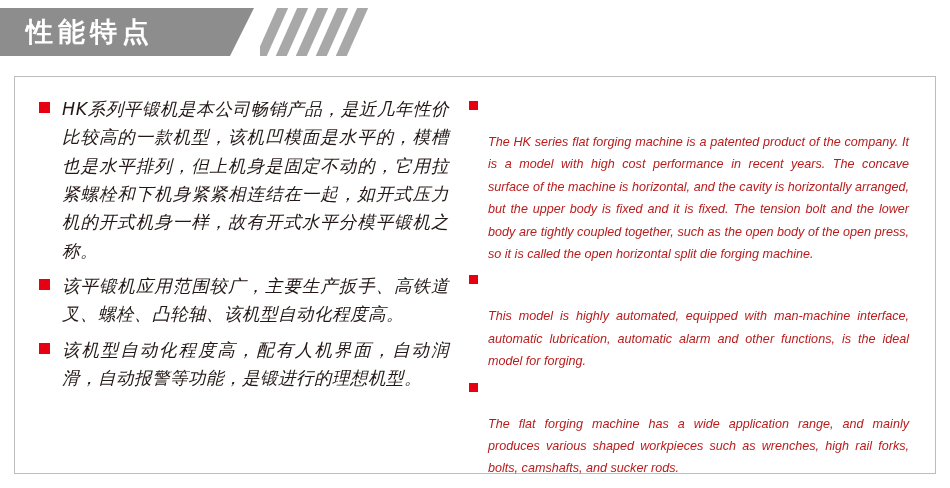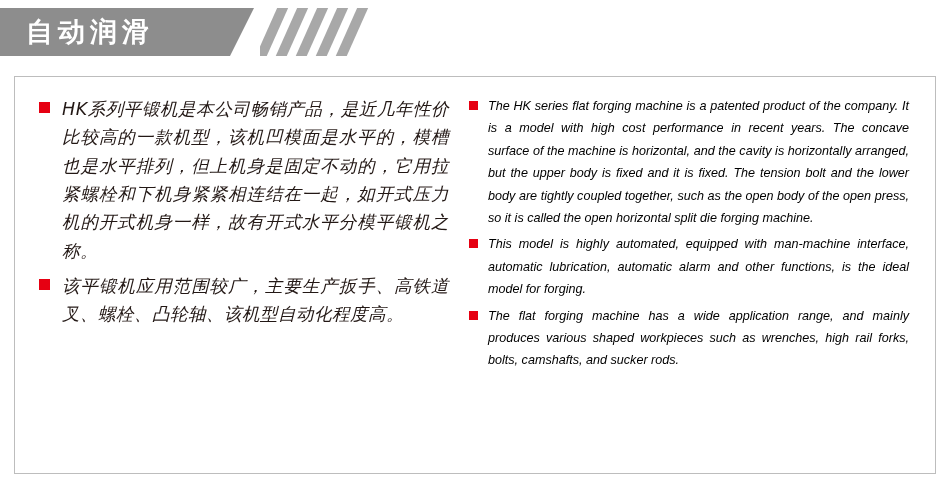--- a/index.html
+++ b/index.html
@@ -118,61 +118,66 @@
     color: #231815;
     text-align: justify;
     text-justify: inter-ideograph;
     letter-spacing: 0.5px;
   }
   .bullet-text-en {
     flex: 1 1 auto;
     font-family: "Liberation Sans", sans-serif;
     font-size: 12.6px;
     line-height: 1.78;
-    color: #000000;
+    color: #b91c1c;
     text-align: justify;
+    margin-top: 36px;
   }
   .col-right .bullet-marker {
     width: 9px;
     height: 9px;
     margin-top: 6px;
     margin-right: 10px;
   }
   .col-right .bullet-item {
     margin-bottom: 4px;
   }
 </style>
 </head>
 <body>
 
 <div class="page">
 
   <div class="header">
     <div class="header-banner">
-      <span class="header-title">自动润滑</span>
+      <span class="header-title">性能特点</span>
     </div>
     <div class="header-stripes">
       <span class="stripe" style="left:6px"></span>
       <span class="stripe" style="left:26px"></span>
       <span class="stripe" style="left:46px"></span>
       <span class="stripe" style="left:66px"></span>
       <span class="stripe" style="left:86px"></span>
     </div>
   </div>
 
   <div class="content-box">
 
     <div class="col col-left">
       <div class="bullet-item">
         <span class="bullet-marker"></span>
         <div class="bullet-text-cn">HK系列平锻机是本公司畅销产品，是近几年性价比较高的一款机型，该机凹模面是水平的，模槽也是水平排列，但上机身是固定不动的，它用拉紧螺栓和下机身紧紧相连结在一起，如开式压力机的开式机身一样，故有开式水平分模平锻机之称。</div>
       </div>
       <div class="bullet-item">
         <span class="bullet-marker"></span>
         <div class="bullet-text-cn">该平锻机应用范围较广，主要生产扳手、高铁道叉、螺栓、凸轮轴、该机型自动化程度高。</div>
+      </div>
+      <div class="bullet-item">
+        <span class="bullet-marker"></span>
+        <div class="bullet-text-cn">该机型自动化程度高，配有人机界面，自动润滑，自动报警等功能，是锻进行的理想机型。</div>
       </div>
     </div>
 
     <div class="col col-right">
       <div class="bullet-item">
         <span class="bullet-marker"></span>
         <div class="bullet-text-en">The HK series flat forging machine is a patented product of the company. It is a model with high cost performance in recent years. The concave surface of the machine is horizontal, and the cavity is horizontally arranged, but the upper body is fixed and it is fixed. The tension bolt and the lower body are tightly coupled together, such as the open body of the open press, so it is called the open horizontal split die forging machine.</div>
       </div>
       <div class="bullet-item">
         <span class="bullet-marker"></span>

